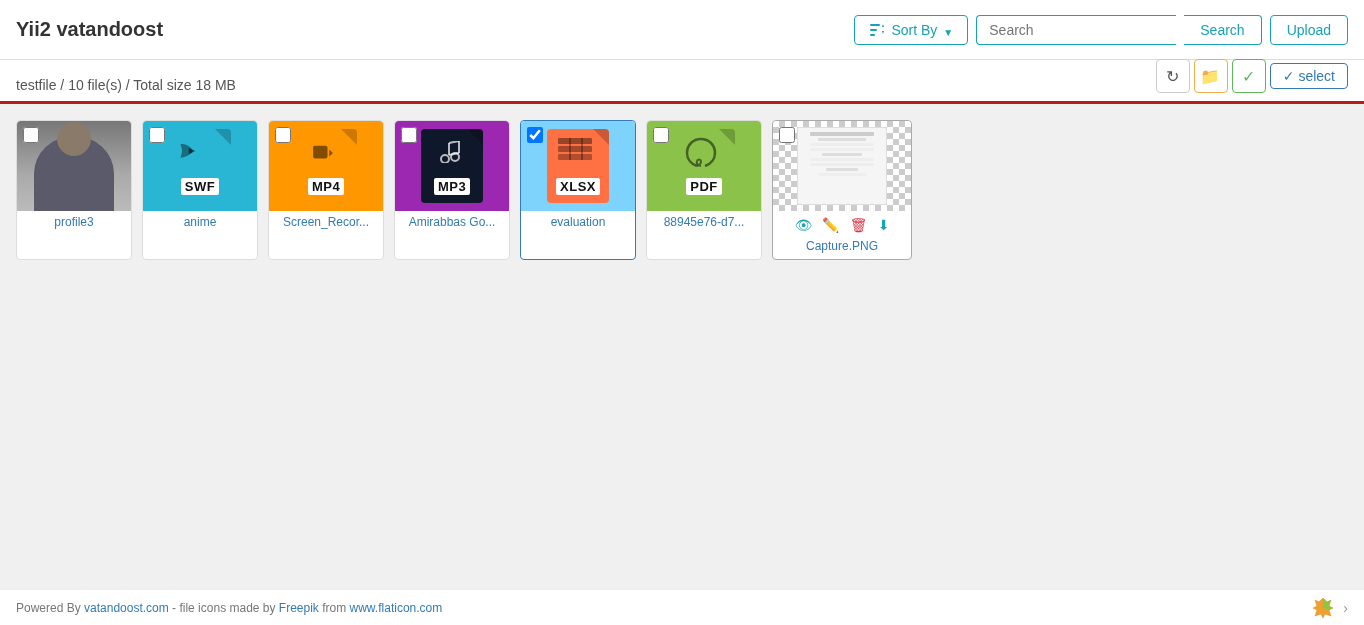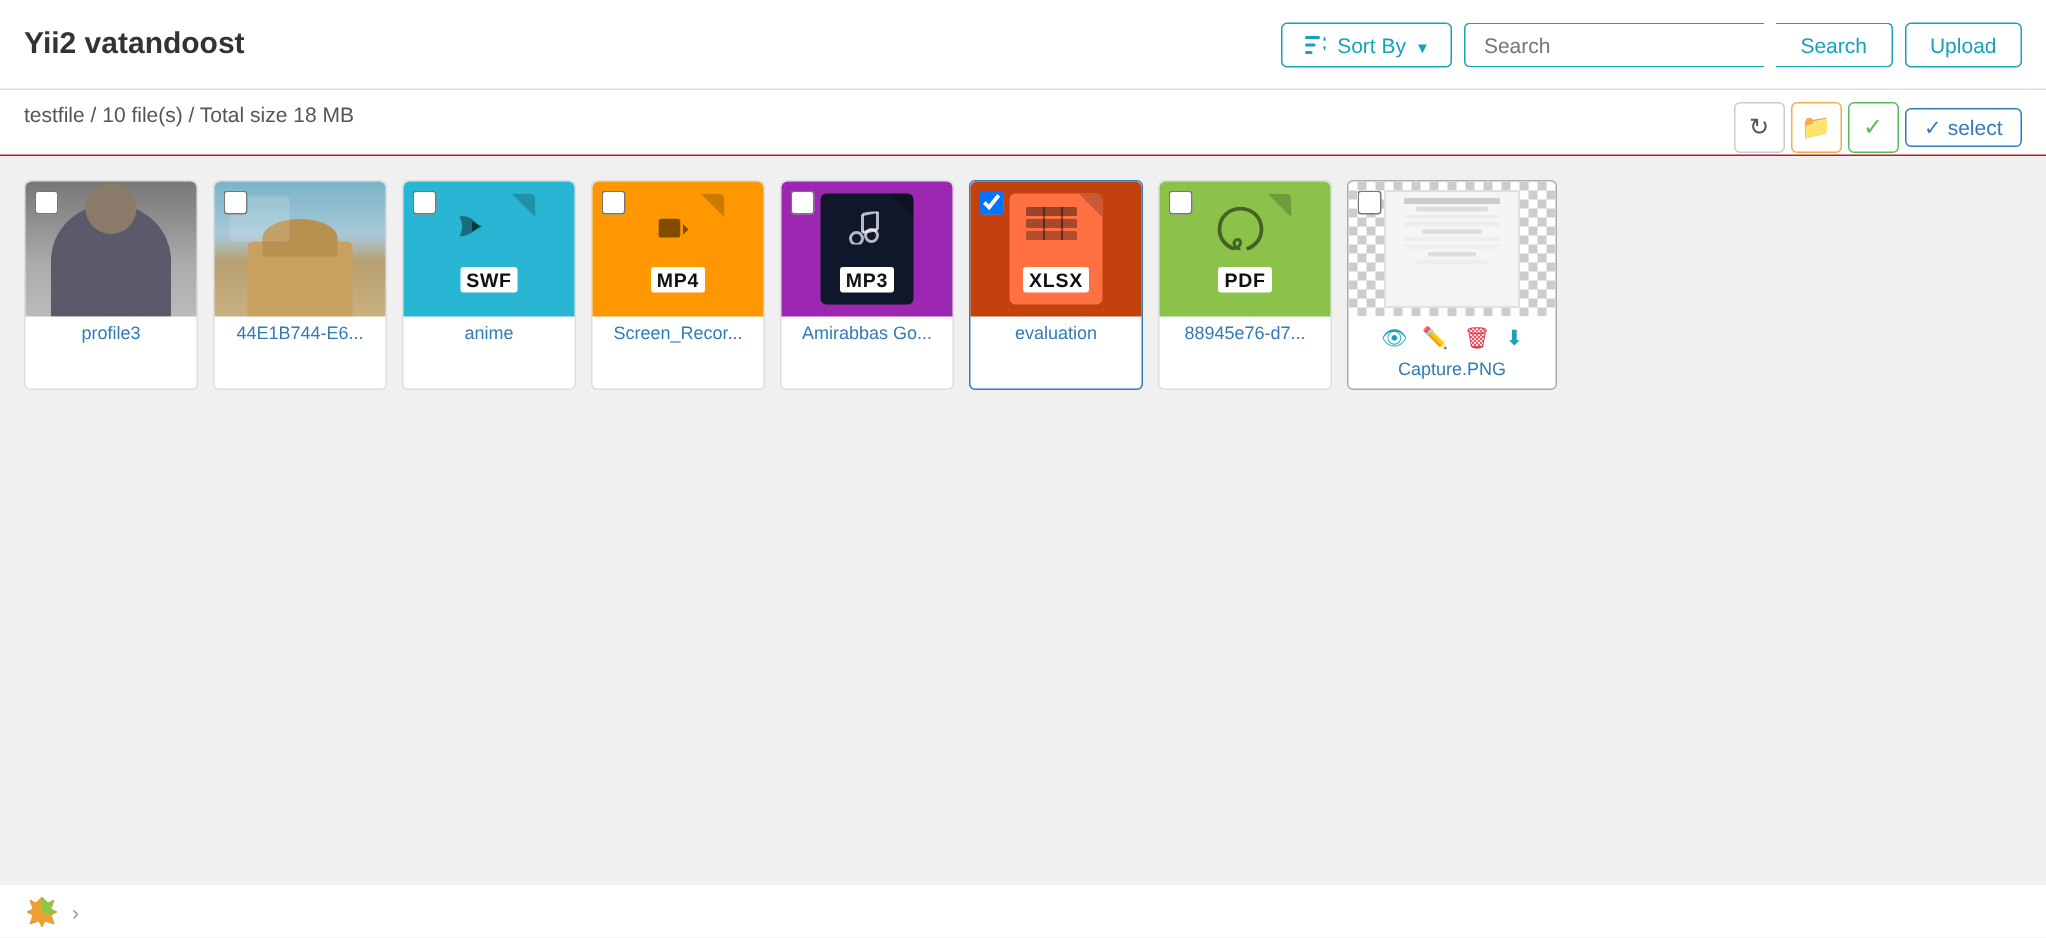--- a/index.html
+++ b/index.html
@@ -62,24 +62,24 @@
       color: #17a2b8;
       padding: 6px 16px;
       border-radius: 4px;
       cursor: pointer;
       font-size: 14px;
     }
 
     
     .toolbar {
       background: #fff;
-      border-bottom: 1px solid #b91c1c;
+      border-bottom: 3px solid #b91c1c;
       padding: 8px 16px;
       display: flex;
-      align-items: flex-start;
+      align-items: flex-end;
       justify-content: space-between;
       height: 44px;
       gap: 40px;
     }
     .file-info {
       font-size: 14px;
       color: #555;
     }
     .toolbar-actions {
       display: flex;
@@ -149,21 +149,21 @@
       display: flex;
       align-items: center;
       justify-content: center;
       border-radius: 4px 4px 0 0;
       overflow: hidden;
       background: #ccc;
     }
     .file-thumbnail.swf-bg { background: #29b6d4; }
     .file-thumbnail.mp4-bg { background: #ff9800; }
     .file-thumbnail.mp3-bg { background: #9c27b0; }
-    .file-thumbnail.xlsx-bg { background: #c2410c; }
+    .file-thumbnail.xlsx-bg { background: #7dd3fc; }
     .file-thumbnail.pdf-bg { background: #8bc34a; }
     .file-thumbnail.sql-bg { background: #29b6d4; }
     .file-thumbnail.png-bg { background: repeating-conic-gradient(#ccc 0% 25%, #fff 0% 50%) 0 0 / 12px 12px; }
     .file-thumbnail.img-profile { background: #aaa; }
     .file-icon-wrapper {
       display: flex;
       flex-direction: column;
       align-items: center;
       justify-content: center;
       width: 100%;
@@ -273,30 +273,20 @@
     <div class="file-item">
       <input type="checkbox" class="checkbox" style="">
       <div class="file-thumbnail img-profile" style="background: linear-gradient(180deg,#777 0%,#aaa 60%,#bbb 100%); position:relative; overflow:hidden;">
 
         <div style="position:absolute;bottom:0;left:50%;transform:translateX(-50%);width:80px;height:75px;background:#5a5a6a;border-radius:50% 50% 0 0;"></div>
         <div style="position:absolute;bottom:55px;left:50%;transform:translateX(-50%);width:34px;height:34px;background:#8a7a6a;border-radius:50%;"></div>
       </div>
       <div class="file-name">profile3</div>
     </div>
 
-    <div class="file-item">
-      <input type="checkbox" class="checkbox" style="">
-      <div class="file-thumbnail" style="background: linear-gradient(180deg,#7ab5c8 0%,#a8c8d8 40%,#b8a070 60%,#c8b080 100%); position:relative; overflow:hidden;">
-
-        <div style="position:absolute;bottom:0;left:50%;transform:translateX(-50%);width:70px;height:50px;background:#c8a060;border-radius:4px 4px 0 0;"></div>
-        <div style="position:absolute;bottom:40px;left:50%;transform:translateX(-50%);width:50px;height:25px;background:#b89050;border-radius:50% 50% 0 0;"></div>
-        <div style="position:absolute;top:10px;left:10px;width:40px;height:30px;background:rgba(255,255,255,0.15);border-radius:2px;"></div>
-      </div>
-      <div class="file-name">44E1B744-E6...</div>
-    </div>
 
     <div class="file-item">
       <input type="checkbox" class="checkbox" style="">
       <div class="file-thumbnail swf-bg">
         <div class="file-icon-wrapper">
 
           <div style="width:62px;height:74px;background:#29b6d4;border-radius:4px;position:relative;display:flex;flex-direction:column;align-items:center;justify-content:flex-end;padding-bottom:8px;">
             <div style="position:absolute;top:0;right:0;width:16px;height:16px;background:rgba(0,0,0,0.2);clip-path:polygon(0 0,100% 100%,100% 0);border-radius:0 4px 0 0;"></div>
             <div style="position:absolute;top:12px;left:8px;width:20px;height:20px;display:flex;align-items:center;justify-content:center;">
               <svg width="22" height="22" viewBox="0 0 24 24" fill="none">
@@ -419,20 +409,28 @@
         <span class="action-icon delete" title="Delete">🗑</span>
         <span class="action-icon download" title="Download">⬇</span>
       </div>
       <div class="file-name">Capture.PNG</div>
     </div>
 
   </div>
 </div>
 
 <div class="footer">
+  <div>
+    <span>Powered By</span>
+    <a class="footer-link" href="#">vatandoost.com</a>
+    <span> - file icons made by </span>
+    <a class="footer-link" href="#">Freepik</a>
+    <span> from </span>
+    <a class="footer-link" href="#">www.flaticon.com</a>
+  </div>
   <div class="yii-logo">
     <svg class="yii-logo-icon" viewBox="0 0 24 24" xmlns="http://www.w3.org/2000/svg">
       <path d="M12 2 L16 6 L20 4 L18 10 L22 12 L18 14 L20 20 L14 18 L12 22 L10 18 L4 20 L6 14 L2 12 L6 10 L4 4 L8 6 Z" fill="#f0a030" stroke="#e08820" stroke-width="0.5"></path>
       <path d="M12 2 L16 6 L20 4 L18 10 L22 12 L18 14 L12 12 Z" fill="#8dc63f"></path>
     </svg>
     <span class="chevron-right">›</span>
   </div>
 </div>
 
 </body></html>

